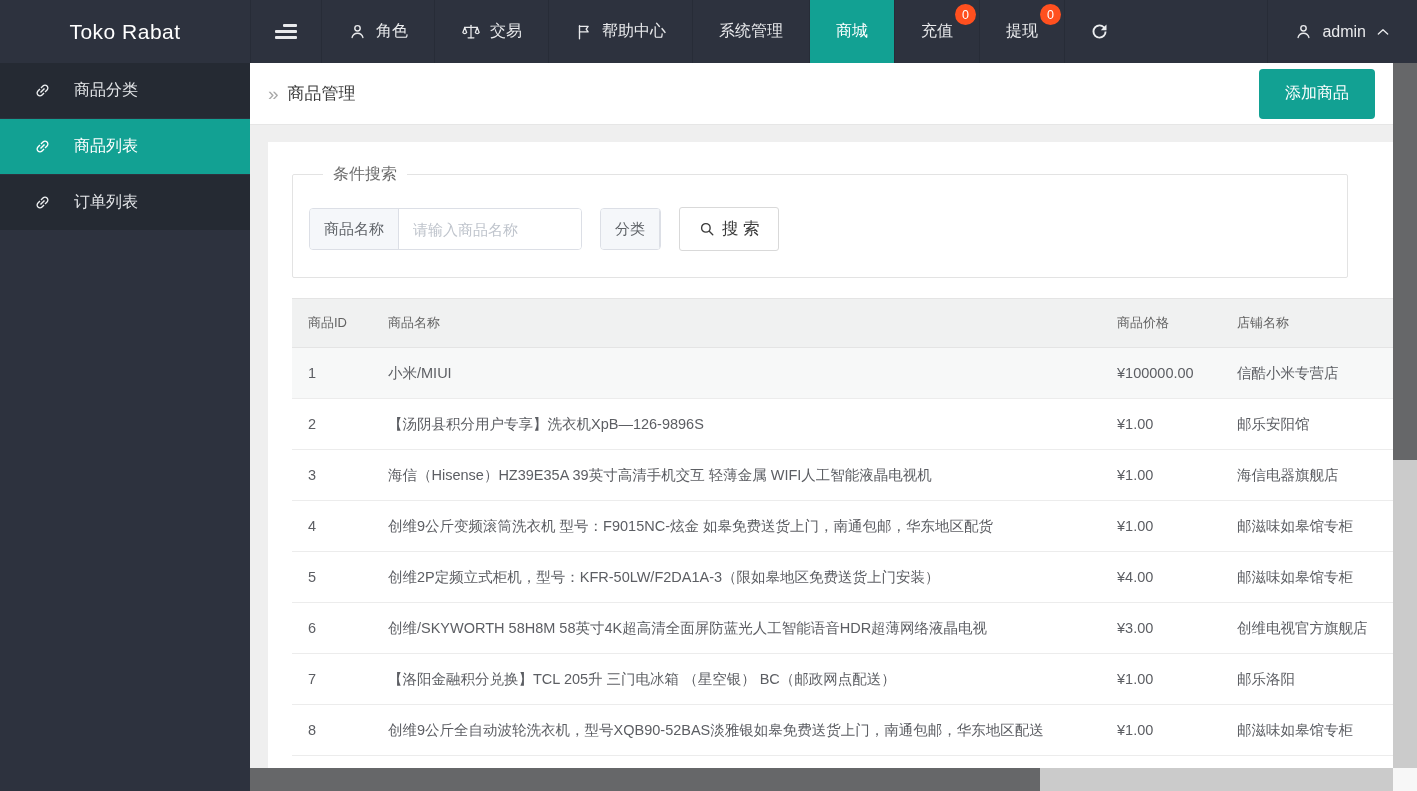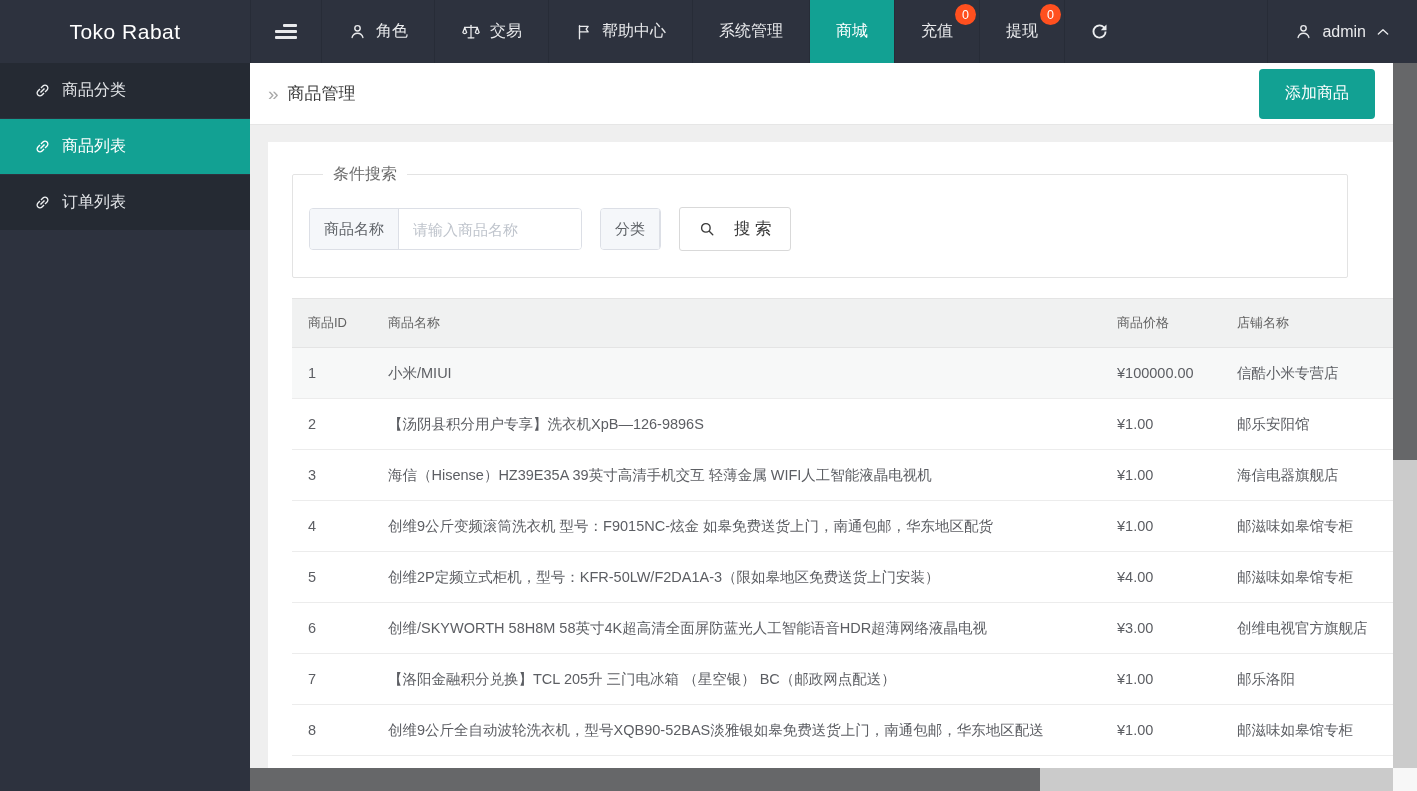--- a/index.html
+++ b/index.html
@@ -44,21 +44,21 @@
   
   .sidebar {
     position:absolute; top:63px; left:0; width:250px; bottom:0;
     background:#2d323e; color:#e3e5e8;
   }
   .side-group {
     height:56px; display:flex; align-items:center; justify-content:space-between;
     padding:0 22px 0 26px; font-size:16.5px; cursor:pointer; color:#e6e8eb;
   }
   .side-item {
-    height:56px; display:flex; align-items:center; gap:11px;
+    height:56px; display:flex; align-items:center; gap:23px;
     padding-left:34px; background:#252a33; font-size:16px; cursor:pointer;
     border-bottom:1px solid #2d323e;
   }
   .side-item.active { background:#12a193; color:#fff; }
 
   
   .main { position:absolute; top:63px; left:250px; right:0; bottom:0; background:#efefef; }
   .page-header {
     position:absolute; top:0; left:0; right:24px; height:62px; background:#fff;
     display:flex; align-items:center; justify-content:space-between; padding:0 18px;
@@ -104,21 +104,21 @@
     width:192px; display:flex; align-items:center; justify-content:space-between;
     padding:0 12px 0 14px; font-size:15px; color:#bfc4cc; cursor:pointer;
   }
   .caret-down {
     width:0; height:0; border-left:6px solid transparent; border-right:6px solid transparent;
     border-top:7px solid #c0c4cc;
   }
   .search-btn {
     height:44px; background:#fff; border:1px solid #d9d9d9; border-radius:3px;
     padding:0 18px; font-size:16.5px; color:#3a3a3a; cursor:pointer;
-    display:flex; align-items:center; gap:18px; font-family:inherit;
+    display:flex; align-items:center; gap:6px; font-family:inherit;
   }
 
   
   .table-wrap { margin-top:20px; width:100%; }
   table.products { width:100%; border-collapse:collapse; table-layout:fixed; }
   table.products th {
     background:#f0f1f1; text-align:left; font-weight:normal; color:#636363;
     font-size:13px; height:49px; padding:0 16px;
     border-top:1px solid #e4e4e4; border-bottom:1px solid #e4e4e4;
     white-space:nowrap; overflow:hidden;

